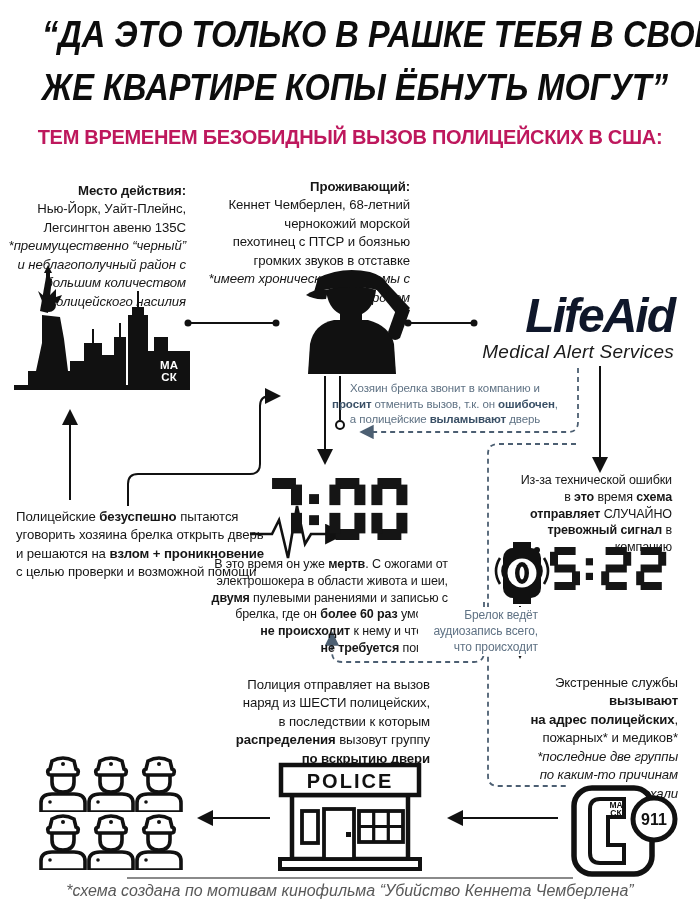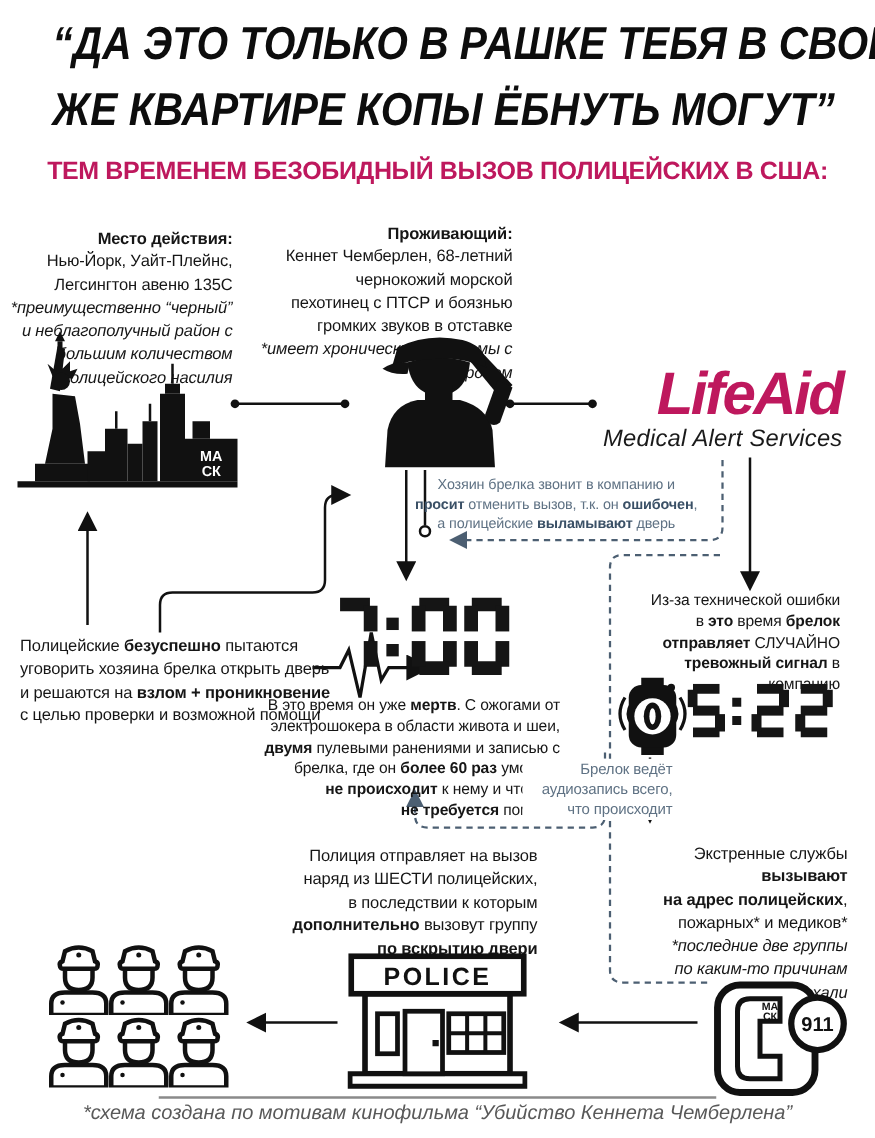--- a/index.html
+++ b/index.html
@@ -16,21 +16,21 @@
   .right{text-align:right;}
   .center{text-align:center;}
   .left{text-align:left;}
   .muted{color:var(--muted,#5f7284);}
   .muted b{color:var(--muted-bold,#3a5066);}
   .f115{font-size:11.5px;line-height:1.35;}
   .f12{font-size:12px;line-height:1.35;text-align:right;}
   .f125{font-size:12.5px;line-height:1.34;}
   .whitebg{background:#fff;}
   .lifeaid{text-align:right;line-height:1;}
-  .lifeaid-name{font-size:48px;font-weight:bold;font-style:italic;letter-spacing:-2px;color:#be185d;}
+  .lifeaid-name{font-size:48px;font-weight:bold;font-style:italic;letter-spacing:-2px;color:#0f172a;}
   .lifeaid-tag{font-size:19px;font-style:italic;letter-spacing:.2px;color:#1a1a1a;margin-top:2px;}
   .footer-line{left:127px;top:877px;width:446px;height:2px;background:#8a8a8a;}
   .footer-text{left:0;right:0;top:882px;text-align:center;font-style:italic;font-size:16px;
                color:var(--footer-gray,#595959);}
   svg{display:block;}
 </style>
 </head>
 <body>
 
 <div class="canvas">
@@ -142,21 +142,21 @@
         <rect x="130.4" y="6.6" width="11" height="20.55" fill="#151515"></rect>
         <rect x="130.4" y="34.85" width="11" height="20.55" fill="#151515"></rect>
         <rect x="111.45" y="51" width="23.9" height="11" fill="#151515"></rect>
         <rect x="105.4" y="34.85" width="11" height="20.55" fill="#151515"></rect>
         <rect x="105.4" y="6.6" width="11" height="20.55" fill="#151515"></rect>
       </svg>
     </div>
 
   <div class="abs txt left" style="left:16px;top:508px;width:252px">Полицейские <b>безуспешно</b> пытаются<br>уговорить хозяина брелка открыть дверь<br>и решаются на <b>взлом + проникновение</b><br>с целью проверки и возможной помощи</div>
 
-  <div class="abs txt f125 right" style="left:462px;top:472px;width:210px">Из-за технической ошибки<br>в <b>это</b> время <b>брелок</b><br><b>отправляет</b> СЛУЧАЙНО<br><b>тревожный сигнал</b> в<br>компанию</div>
+  <div class="abs txt f125 right" style="left:462px;top:472px;width:210px">Из-за технической ошибки<br>в <b>это</b> время <b>схема</b><br><b>отправляет</b> СЛУЧАЙНО<br><b>тревожный сигнал</b> в<br>компанию</div>
 
   <svg class="abs" style="left:494px;top:542px" width="56" height="62" viewBox="0 0 56 62">
     <g stroke="#111" fill="none" stroke-width="2.6">
       <path d="M6,16 Q-2,29 6,42"></path>
         <path d="M11,21 Q6,29 11,37"></path>
       <path d="M50,16 Q58,29 50,42"></path>
         <path d="M45,21 Q50,29 45,37"></path>
     </g>
     <g fill="#111">
       <rect x="19" y="0" width="18" height="7"></rect>
@@ -191,21 +191,21 @@
       </svg>
     </div>
 
   <div class="abs txt f125 right" style="left:198px;top:556px;width:250px">В это время он уже <b>мертв</b>. С ожогами от<br>электрошокера в области живота и шеи,<br><b>двумя</b> пулевыми ранениями и записью с<br>брелка, где он <b>более 60 раз</b> умоляет<br><b>не происходит</b> к нему и что ему<br><b>не требуется</b> помощь</div>
 
   <div class="abs txt f12 center muted whitebg" style="left:418px;top:607px;width:120px">Брелок ведёт<br>аудиозапись всего,<br>что происходит</div>
 
   <div class="abs txt right" style="left:490px;top:674px;width:188px">Экстренные службы <b>вызывают</b><br><b>на адрес полицейских</b>,<br>пожарных* и медиков*<br><i>*последние две группы<br>по каким-то причинам<br>не приехали</i></div>
 
 
-  <div class="abs txt right" style="left:210px;top:676px;width:220px">Полиция отправляет на вызов<br>наряд из ШЕСТИ полицейских,<br>в последствии к которым<br><b>дополнительно</b> вызовут группу<br><b>по вскрытию двери</b></div>
+  <div class="abs txt right" style="left:210px;top:676px;width:220px">Полиция отправляет на вызов<br>наряд из ШЕСТИ полицейских,<br>в последствии к которым<br><b>распределения</b> вызовут группу<br><b>по вскрытию двери</b></div>
 
   <svg class="abs" style="left:30px;top:746px" width="158" height="130" viewBox="0 0 158 130">
     <defs>
       <symbol id="officer" viewBox="0 0 50 60">
         <path d="M3,60 V51 Q3,42 14,42 H36 Q47,42 47,51 V60 Z" fill="#fff" stroke="#111" stroke-width="3.6"></path>
         <circle cx="12" cy="50" r="1.8" fill="#111"></circle>
         <path d="M14,22 V30 Q14,40 25,40 Q36,40 36,30 V22 Z" fill="#fff" stroke="#111" stroke-width="3.6"></path>
         <path d="M10,21 Q9,18 12,17 L14,9 Q25,3 36,9 L38,17 Q41,18 40,21 Q40,23 37,23 H13 Q10,23 10,21 Z" fill="#fff" stroke="#111" stroke-width="3.6"></path>
         <circle cx="25" cy="12" r="2" fill="#111"></circle>
       </symbol>

